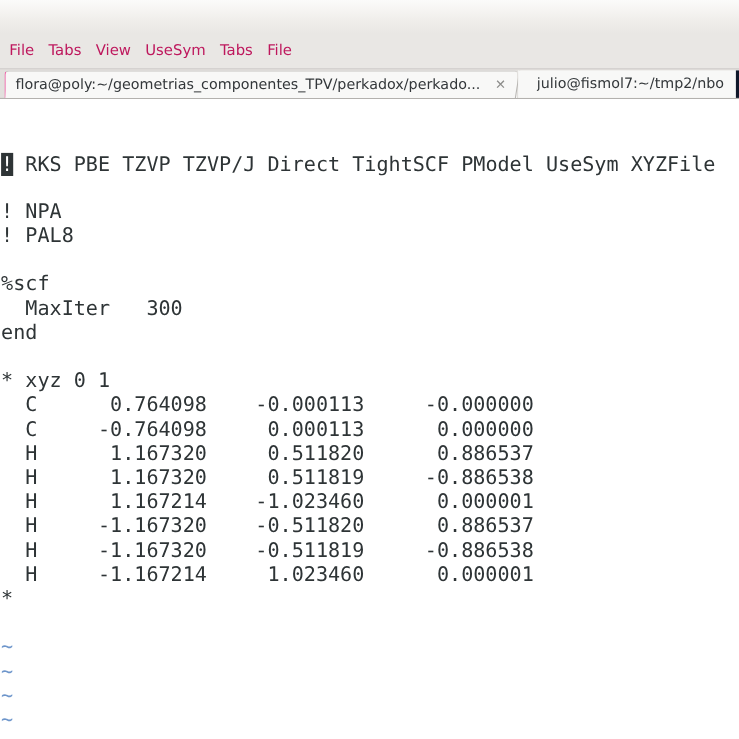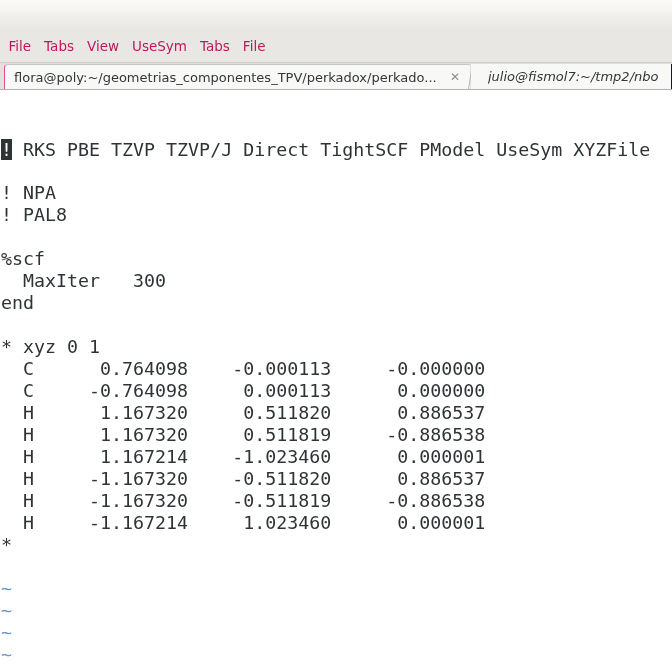--- a/index.html
+++ b/index.html
@@ -53,23 +53,22 @@
     left: 4px;
     width: 466px;
     border-left: 1px solid #ec4899;
     border-top: 1px solid #c6c4c1;
     border-radius: 4px 2px 0 0;
     padding: 0 8px 0 9px;
   }
   .tab.inactive-tab {
     left: 471px;
     right: 0;
-    border-right: 1px solid #0f172a;
+    border-right: 3px solid #0f172a;
     padding: 0 6px 0 17px;
-    font-style: italic;
   }
   .tab-title {
     flex: 1 1 auto;
     overflow: hidden;
     white-space: nowrap;
   }
   .tab-close {
     flex: 0 0 auto;
     margin-left: 6px;
     margin-right: 2px;

